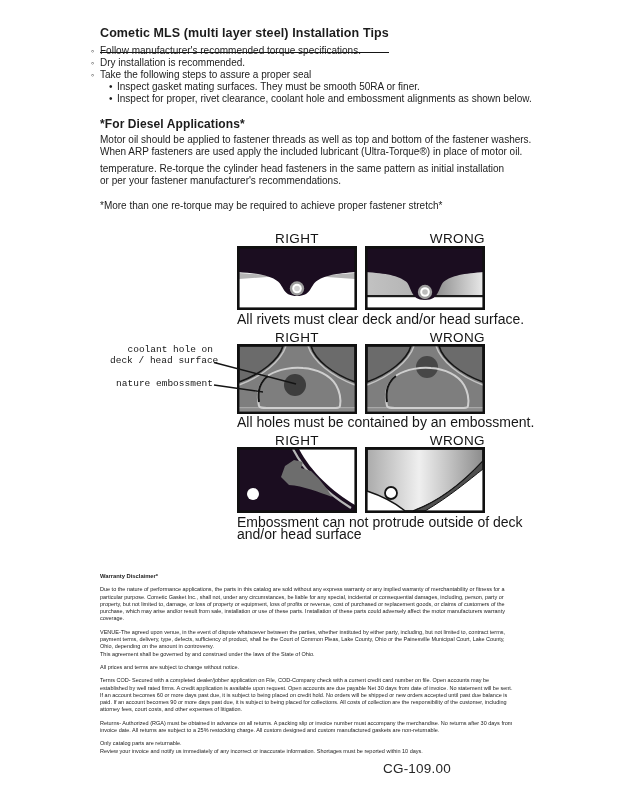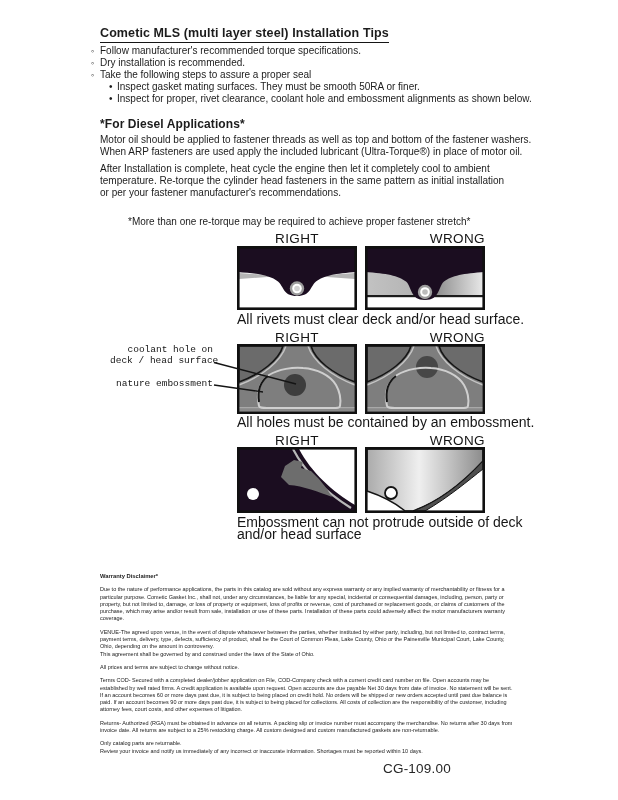--- a/index.html
+++ b/index.html
@@ -6,31 +6,31 @@
   .page{
     position:relative;width:618px;height:800px;background:#ffffff;
     font-family:"Liberation Sans", sans-serif;color:#1c1c1c;overflow:hidden;
     margin:0 auto;
   }
   .abs{position:absolute;}
   .nowrap{white-space:nowrap;}
 
   .title{
     left:100px;top:26px;font-size:12.5px;font-weight:700;
-    border-bottom:1.6px solid #151515;padding-bottom:2px;letter-spacing:.1px;
+    border-bottom:1.6px solid #151515;padding-bottom:12px;letter-spacing:.1px;
   }
   .tips{left:91px;top:45px;font-size:10px;line-height:12.05px;}
   .tip-row{display:flex;}
   .tip-marker{width:9px;font-size:9px;flex:none;}
   .sub{margin-left:18px;}
   .sub .tip-marker{width:8px;font-size:10px;}
 
   .diesel-heading{left:100px;top:117px;font-size:12px;font-weight:700;letter-spacing:.1px;}
   .body-par{left:100px;font-size:10px;line-height:11.9px;}
-  .p1{top:134px;} .p2{top:163px;} .p3{top:216px;margin-left:28px;}
+  .p1{top:134px;} .p2{top:163px;} .p3{top:200px;}
 
   .rw-label{width:120px;text-align:center;font-size:13.5px;letter-spacing:.4px;color:#141414;}
   .row1-label{top:231px;} .row2-label{top:330px;} .row3-label{top:433px;}
   .col-right{left:237px;} .col-wrong{left:365px;text-align:right;}
   .dbox{width:120px;}
   .row1-box{top:246px;height:64px;} .row2-box{top:344px;height:70px;} .row3-box{top:447px;height:66px;}
   .dbox svg{display:block;width:100%;height:100%;}
   .caption{left:237px;font-size:14px;line-height:12px;color:#161616;}
   .cap1{top:313px;} .cap2{top:416px;} .cap3{top:516px;}
 
@@ -73,21 +73,20 @@
       <span class="nowrap">Inspect for proper, rivet clearance, coolant hole and embossment alignments as shown below.</span>
     </div>
   </div>
 
   <div class="abs body-par p1">
     <div class="nowrap">Motor oil should be applied to fastener threads as well as top and bottom of the fastener washers.</div>
     <div class="nowrap">When ARP fasteners are used apply the included lubricant (Ultra-Torque®) in place of motor oil.</div>
   </div>
   <div class="abs diesel-heading">*For Diesel Applications*</div>
   <div class="abs body-par p2">
-    <div class="nowrap">After Installation is complete, heat cycle the engine then let it completely cool to ambient</div>
     <div class="nowrap">temperature. Re-torque the cylinder head fasteners in the same pattern as initial installation</div>
     <div class="nowrap">or per your fastener manufacturer's recommendations.</div>
   </div>
   <div class="abs body-par p3 nowrap">*More than one re-torque may be required to achieve proper fastener stretch*</div>
 
   <div class="abs rw-label row1-label col-right">RIGHT</div>
   <div class="abs rw-label row1-label col-wrong">WRONG</div>
 
   <div class="abs dbox row1-box col-right">
     <svg viewBox="0 0 120 64">

